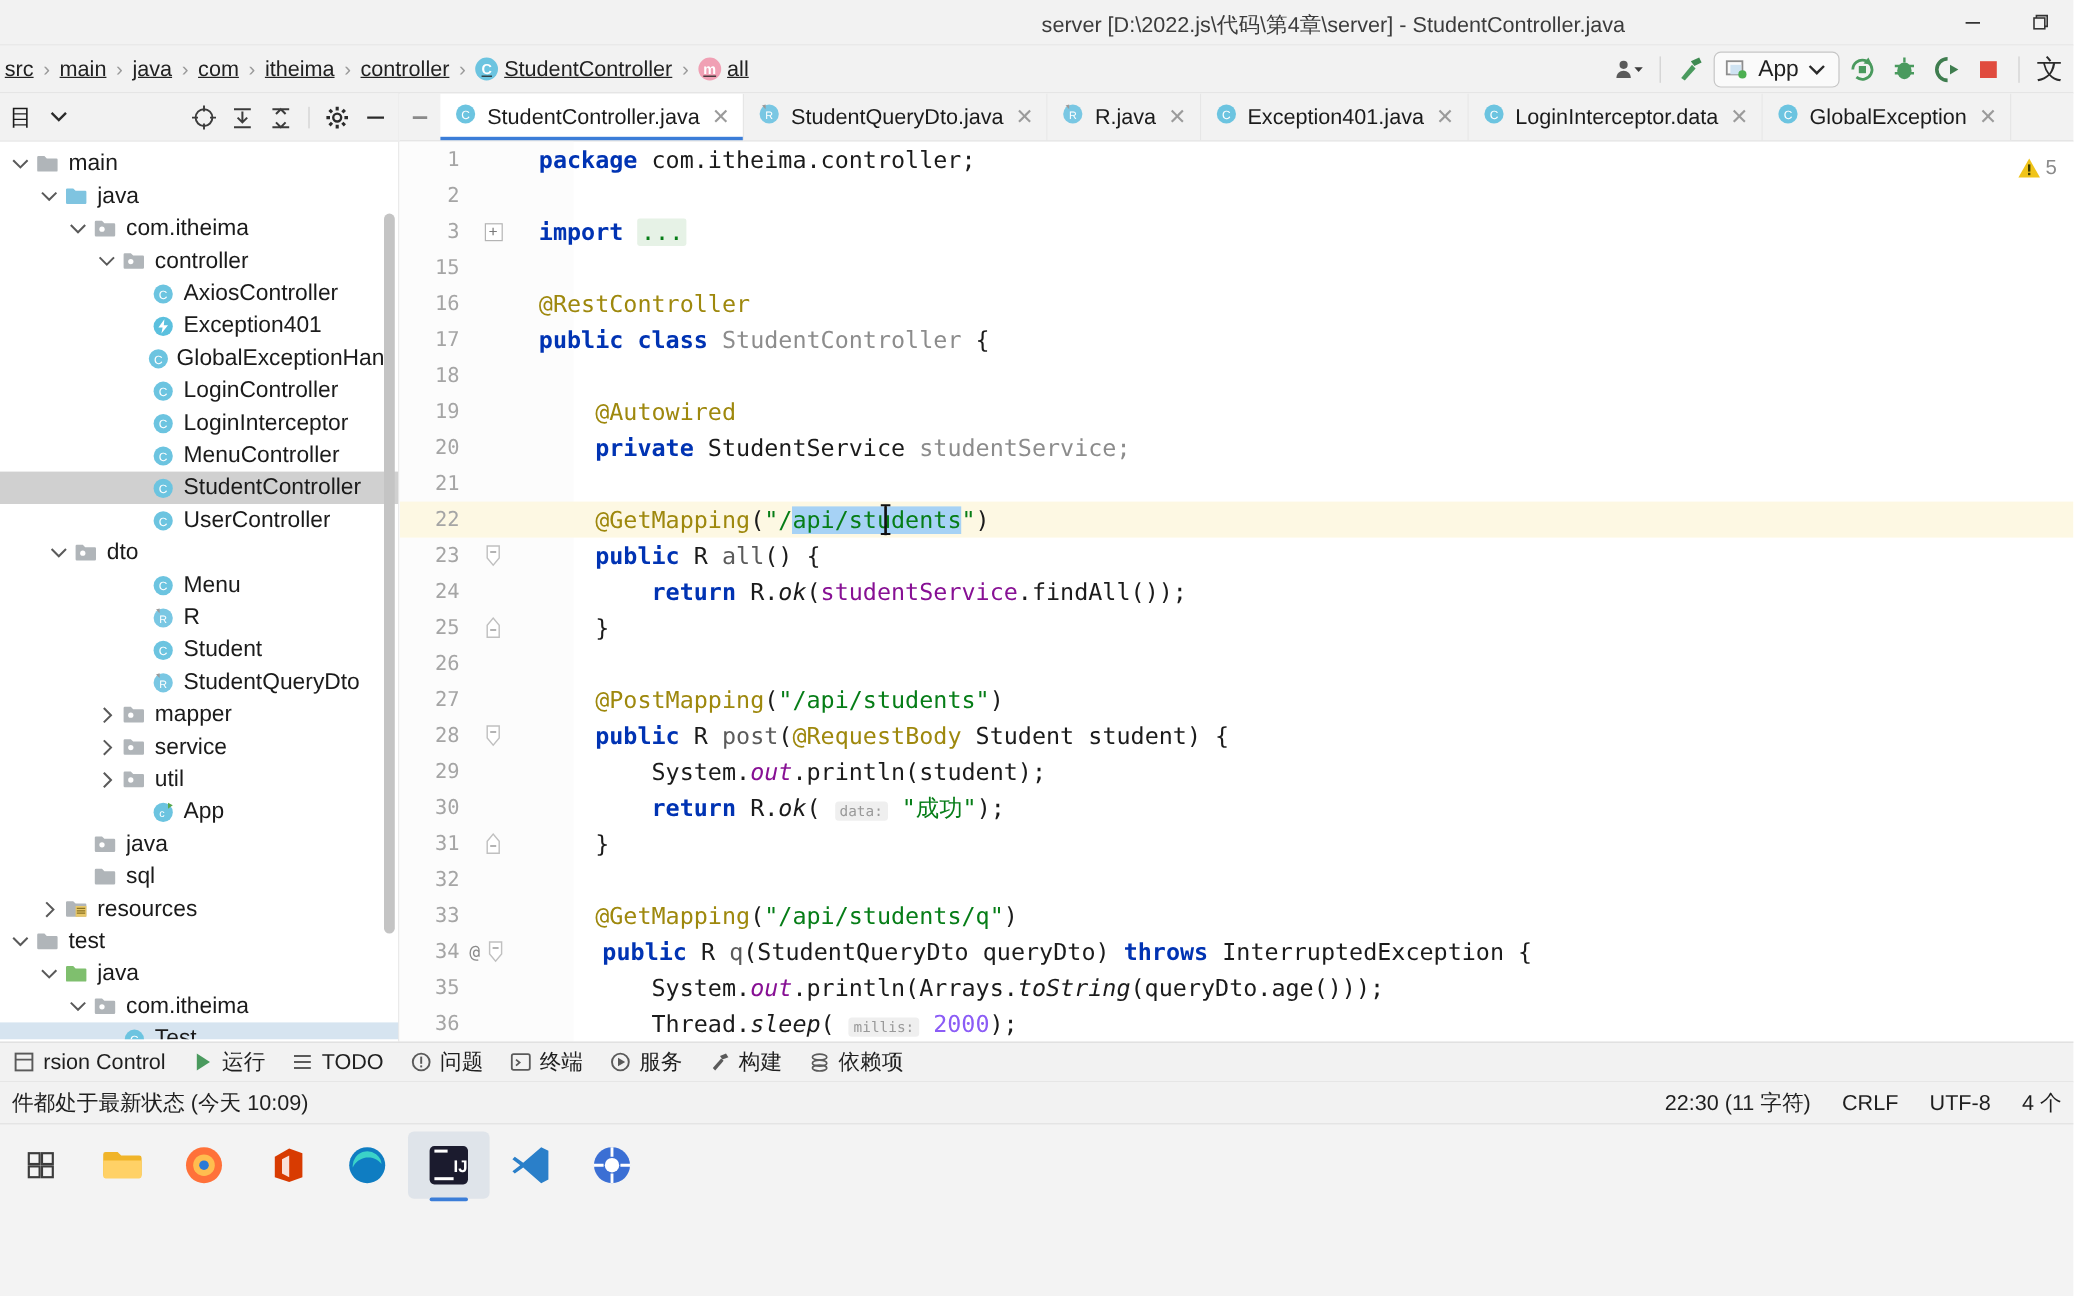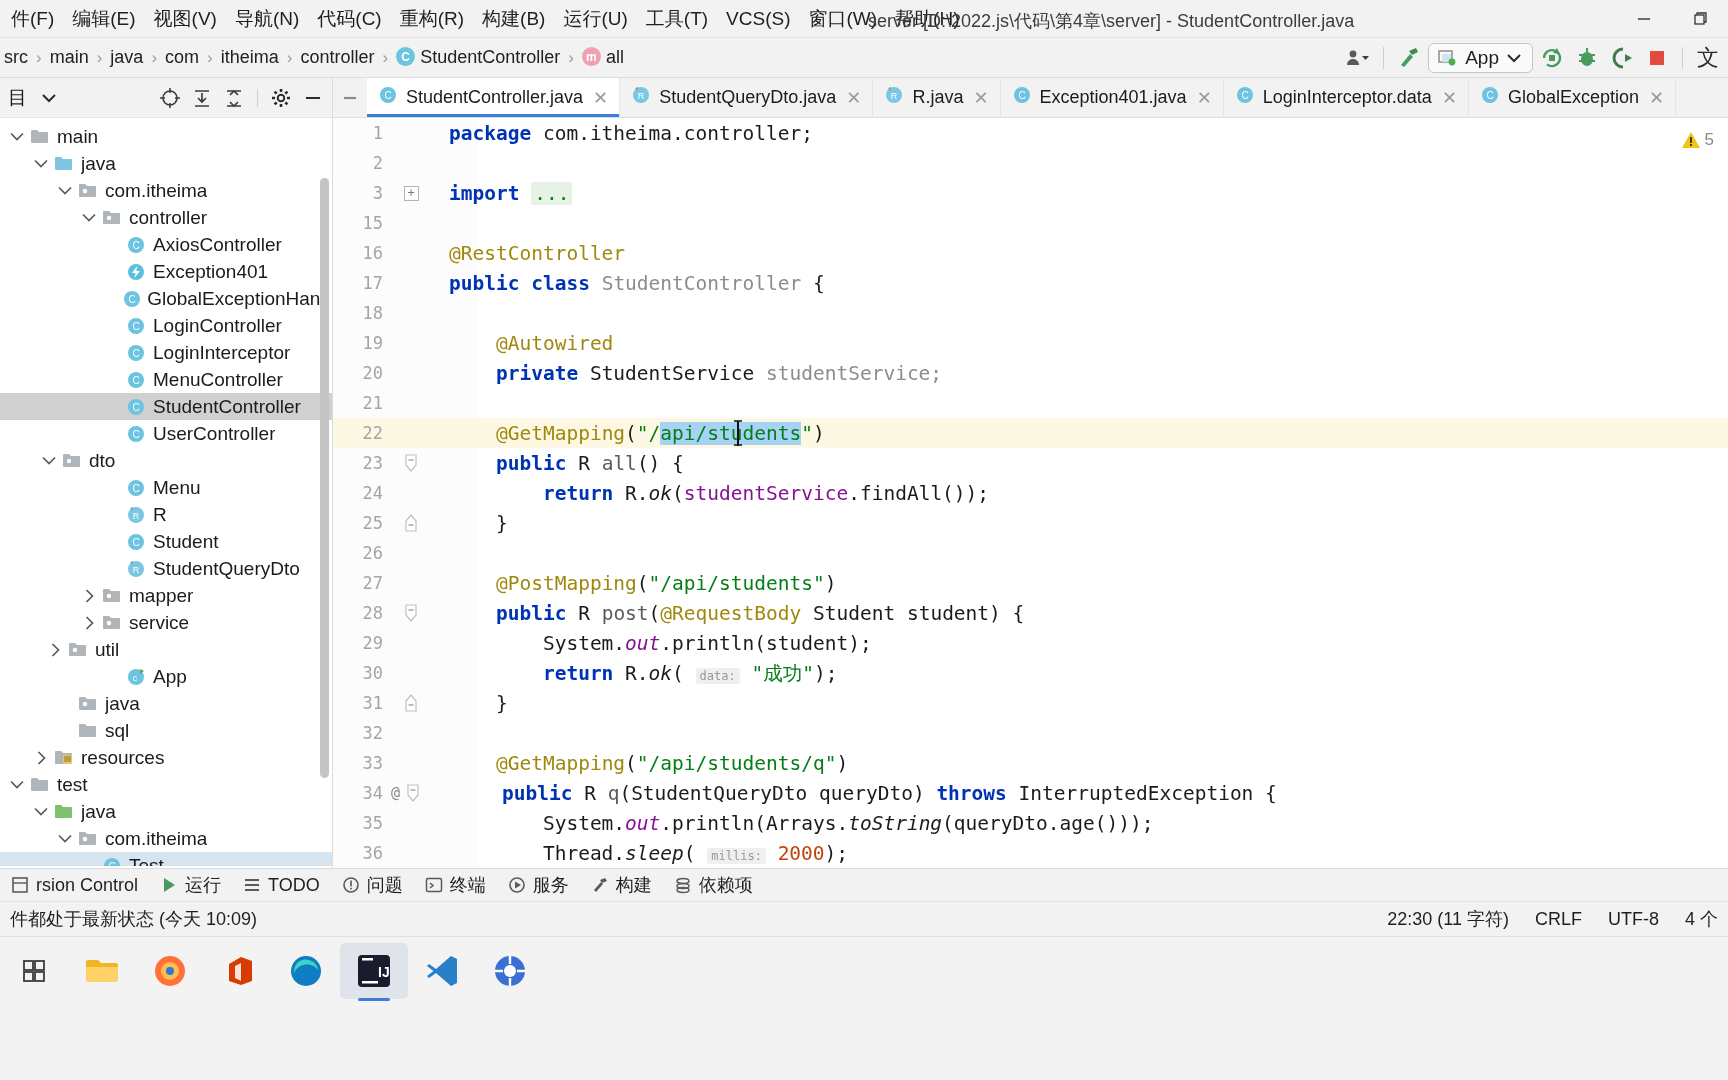--- a/index.html
+++ b/index.html
@@ -32,21 +32,21 @@
   .win-btn { width: 56px; height: 38px; display: flex; align-items: center; justify-content: center; }
   .win-btn svg { display: block; }
 
   
   .navbar {
     position: absolute; left: 0; top: 38px; width: 1728px; height: 40px;
     background: #f2f2f2; border-bottom: 1px solid #dcdcdc;
     display: flex; align-items: center;
   }
   .crumbs { display: flex; align-items: center; padding-left: 4px; }
-  .crumb { font-size: 18px; color: #222; white-space: nowrap; display: flex; align-items: flex-start; gap: 5px; }
+  .crumb { font-size: 18px; color: #222; white-space: nowrap; display: flex; align-items: center; gap: 5px; text-decoration: underline; }
   .crumb-sep { color: #9a9a9a; font-size: 17px; padding: 0 8px; }
   .ic-badge {
     width: 19px; height: 19px; border-radius: 50%; display: inline-flex;
     align-items: center; justify-content: center; font-size: 12px; color: #fff; font-weight: bold;
   }
   .ic-class { background: #6cc4e0; }
   .ic-method { background: #f0a0b4; }
 
   .toolbar-right {
     position: absolute; right: 0; top: 0; height: 40px;
@@ -131,21 +131,21 @@
     font-family: "DejaVu Sans Mono", monospace; font-size: 15px; color: #9a9a9a;
   }
   .ctext {
     padding-left: 18px; white-space: pre;
     font-family: "DejaVu Sans Mono", "Liberation Mono", monospace;
     font-size: 19.5px; color: #1b1b1b; letter-spacing: 0px;
   }
   .kw { color: #0033b3; font-weight: 600; }
   .ann { color: #9e880d; }
   .str { color: #067d17; }
-  .num { color: #c2410c; }
+  .num { color: #8b5cf6; }
   .fld { color: #871094; }
   .ident { color: #1b1b1b; }
   .gray { color: #8c8c8c; }
   .mth { color: #5b5b5b; }
   .sel-text { background: #a6d2f5; }
   .hint {
     background: #efefef; color: #999; font-size: 12px; border-radius: 3px;
     padding: 1px 4px; font-family: "DejaVu Sans Mono", monospace;
   }
   .import-fold { background: #e6f2e6; padding: 0 3px; border-radius: 2px; }
@@ -192,34 +192,20 @@
     background: #3b7dd8; border-radius: 2px;
   }
   .icon-sq { width: 36px; height: 36px; border-radius: 6px; display: flex; align-items: center; justify-content: center; color: #fff; font-size: 19px; font-weight: bold; }
 </style>
 </head>
 <body>
 
 <div class="app">
 
   <div class="titlebar">
-    <div class="menu" id="menu-root">
-        <div class="menu-item">件(F)</div>
-        <div class="menu-item">编辑(E)</div>
-        <div class="menu-item">视图(V)</div>
-        <div class="menu-item">导航(N)</div>
-        <div class="menu-item">代码(C)</div>
-        <div class="menu-item">重构(R)</div>
-        <div class="menu-item">构建(B)</div>
-        <div class="menu-item">运行(U)</div>
-        <div class="menu-item">工具(T)</div>
-        <div class="menu-item">VCS(S)</div>
-        <div class="menu-item">窗口(W)</div>
-        <div class="menu-item">帮助(H)</div>
-      </div>
     <div class="win-title">server [D:\2022.js\代码\第4章\server] - StudentController.java</div>
     <div class="win-controls">
       <div class="win-btn">
         <svg width="20" height="20" viewBox="0 0 20 20">
             <line x1="4" y1="10" x2="16" y2="10" stroke="#333" stroke-width="1.4"></line>
           </svg>
       </div>
       <div class="win-btn">
         <svg width="20" height="20" viewBox="0 0 20 20">
           <rect x="5" y="6" width="9" height="9" fill="none" stroke="#333" stroke-width="1.3"></rect>
@@ -573,21 +559,21 @@
             </svg>
           </span>
           <span class="ticon">
             <svg width="20" height="17" viewBox="0 0 20 17">
               <path d="M1 3a1 1 0 0 1 1-1h5l2 2h8a1 1 0 0 1 1 1v9a1 1 0 0 1-1 1H2a1 1 0 0 1-1-1z" fill="#b0b5b9"></path>
               <circle cx="7" cy="9" r="2.2" fill="#fff"></circle>
             </svg>
           </span>
           <span class="tlabel">service</span>
         </div>
-        <div class="trow" style="padding-left: 44px;">
+        <div class="trow" style="padding-left: 78px;">
           <span class="tarrow">
             <svg width="9" height="14" viewBox="0 0 9 14">
               <path d="M1.5 1 L7.5 7 L1.5 13" fill="none" stroke="#5a5a5a" stroke-width="1.7"></path>
             </svg>
           </span>
           <span class="ticon">
             <svg width="20" height="17" viewBox="0 0 20 17">
               <path d="M1 3a1 1 0 0 1 1-1h5l2 2h8a1 1 0 0 1 1 1v9a1 1 0 0 1-1 1H2a1 1 0 0 1-1-1z" fill="#b0b5b9"></path>
               <circle cx="7" cy="9" r="2.2" fill="#fff"></circle>
             </svg>

